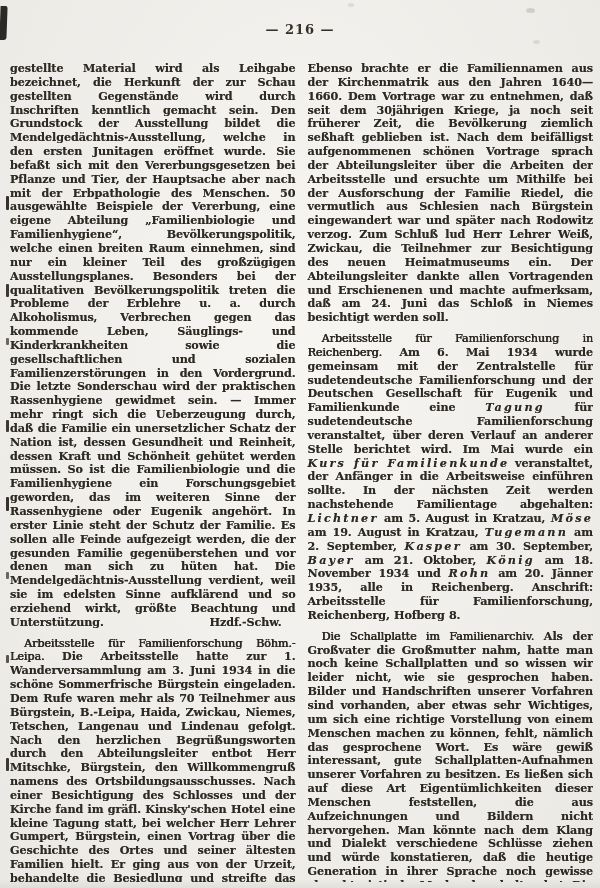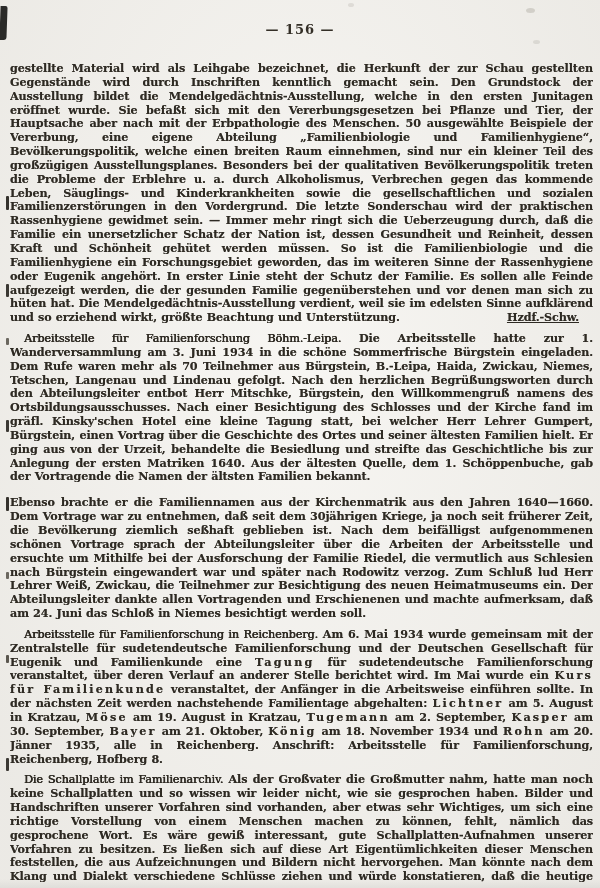--- a/index.html
+++ b/index.html
@@ -20,46 +20,44 @@
     position:absolute;top:22px;left:0;right:0;
     text-align:center;
     font-size:13px;font-weight:bold;
     letter-spacing:1px;
     color:#342f27;
   }
   .columns{
     position:absolute;top:62px;left:10px;right:7px;bottom:6px;
     display:flex;gap:12px;
     overflow:hidden;
-    flex-direction:column;
   }
   .col{
     flex:1 1 0;
     font-size:11.2px;
     line-height:13.85px;
     text-align:justify;
     font-weight:bold;
     letter-spacing:-0.1px;
     word-spacing:0.4px;
     hyphens:auto;
     color:#2e2a23;
     text-shadow:0 0 0.3px rgba(46,42,35,0.55);
   }
   .para{margin:0;}
   .para.section{margin-top:7px;text-indent:14px;}
   .seg-bold{
     font-weight:normal;
     text-shadow:0.4px 0 0 currentColor, 0 0 0.4px rgba(46,42,35,0.8);
   }
-  .seg-spaced{letter-spacing:2.2px;}
+  .seg-spaced{letter-spacing:2.2px;font-style:italic;}
   .signature{
     text-align:right;
     margin-top:-13.85px;
     padding-right:14px;
-    text-decoration:underline;
   }
   
   .artifact{position:absolute;pointer-events:none;}
   .edge-wedge{left:0;top:6px;width:7px;height:34px;background:#2a2a28;border-radius:0 2px 3px 0;transform:rotate(2deg);}
   .tick{left:6px;width:3px;background:#44413c;border-radius:1px;}
   .t1{top:196px;height:14px;background:#35322d;}
   .t2{top:284px;height:13px;background:#3c3934;}
   .t3{top:338px;height:7px;background:#6b675f;}
   .t4{top:420px;height:12px;background:#3c3934;}
   .t5{top:497px;height:14px;background:#35322d;}
@@ -70,21 +68,21 @@
   .s1{left:526px;top:8px;width:9px;height:5px;}
   .s2{left:533px;top:40px;width:7px;height:4px;opacity:0.55;}
   .s3{left:348px;top:3px;width:6px;height:4px;opacity:0.5;}
   .bottom-band{left:0;right:0;bottom:0;height:9px;background:linear-gradient(to bottom, rgba(0,0,0,0), rgba(0,0,0,0.05));}
 </style>
 </head>
 <body>
 
 <div class="page">
 
-  <div class="page-header">— 156 —</div>
+  <div class="page-header">— 216 —</div>
 
   <div class="columns">
 
     <div class="col">
       <p class="para"><span class="seg-normal">gestellte Material wird als Leihgabe bezeichnet, die Herkunft der zur Schau gestellten Gegenstände wird durch Inschriften kenntlich gemacht sein. Den Grundstock der Ausstellung bildet die Mendelgedächtnis-Ausstellung, welche in den ersten Junitagen eröffnet wurde. Sie befaßt sich mit den Vererbungsgesetzen bei Pflanze und Tier, der Hauptsache aber nach mit der Erbpathologie des Menschen. 50 ausgewählte Beispiele der Vererbung, eine eigene Abteilung „Familienbiologie und Familienhygiene“, Bevölkerungspolitik, welche einen breiten Raum einnehmen, sind nur ein kleiner Teil des großzügigen Ausstellungsplanes. Besonders bei der qualitativen Bevölkerungspolitik treten die Probleme der Erblehre u. a. durch Alkoholismus, Verbrechen gegen das kommende Leben, Säuglings- und Kinderkrankheiten sowie die gesellschaftlichen und sozialen Familienzerstörungen in den Vordergrund. Die letzte Sonderschau wird der praktischen Rassenhygiene gewidmet sein. — Immer mehr ringt sich die Ueberzeugung durch, daß die Familie ein unersetzlicher Schatz der Nation ist, dessen Gesundheit und Reinheit, dessen Kraft und Schönheit gehütet werden müssen. So ist die Familienbiologie und die Familienhygiene ein Forschungsgebiet geworden, das im weiteren Sinne der Rassenhygiene oder Eugenik angehört. In erster Linie steht der Schutz der Familie. Es sollen alle Feinde aufgezeigt werden, die der gesunden Familie gegenüberstehen und vor denen man sich zu hüten hat. Die Mendelgedächtnis-Ausstellung verdient, weil sie im edelsten Sinne aufklärend und so erziehend wirkt, größte Beachtung und Unterstützung.</span></p>
       <div class="signature">Hzdf.-Schw.</div>
       <p class="para section"><span class="seg-bold">Arbeitsstelle für Familienforschung Böhm.-Leipa.</span><span class="seg-normal"> Die Arbeitsstelle hatte zur 1. Wanderversammlung am 3. Juni 1934 in die schöne Sommerfrische Bürgstein eingeladen. Dem Rufe waren mehr als 70 Teilnehmer aus Bürgstein, B.-Leipa, Haida, Zwickau, Niemes, Tetschen, Langenau und Lindenau gefolgt. Nach den herzlichen Begrüßungsworten durch den Abteilungsleiter entbot Herr Mitschke, Bürgstein, den Willkommengruß namens des Ortsbildungsausschusses. Nach einer Besichtigung des Schlosses und der Kirche fand im gräfl. Kinsky'schen Hotel eine kleine Tagung statt, bei welcher Herr Lehrer Gumpert, Bürgstein, einen Vortrag über die Geschichte des Ortes und seiner ältesten Familien hielt. Er ging aus von der Urzeit, behandelte die Besiedlung und streifte das Geschichtliche bis zur Anlegung der ersten Matriken 1640. Aus der ältesten Quelle, dem 1. Schöppenbuche, gab der Vortragende die Namen der ältsten Familien bekannt.</span></p>
     </div>
 
     <div class="col">

